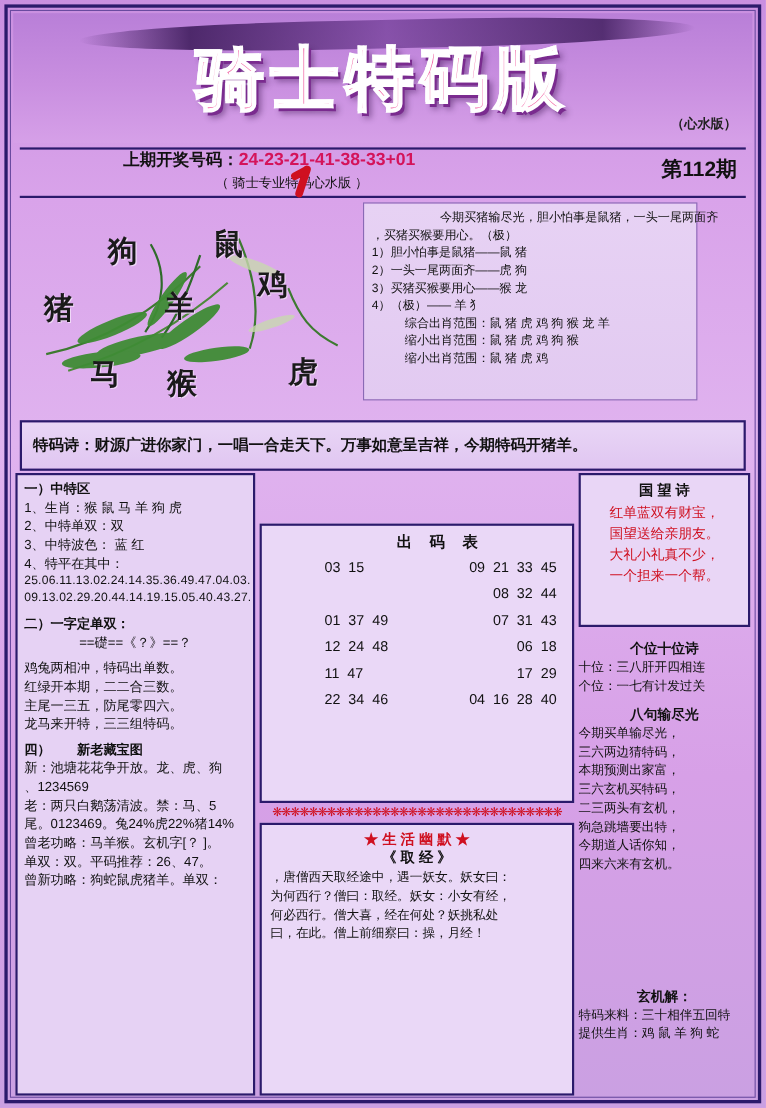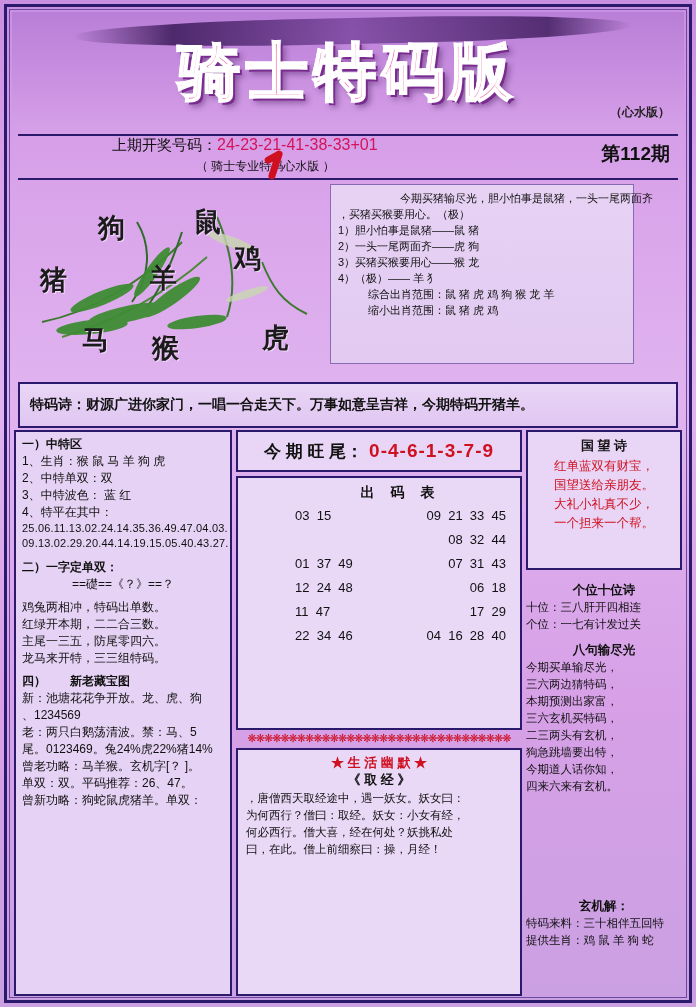--- a/index.html
+++ b/index.html
@@ -52,21 +52,21 @@
   }
 
   
   .prizebox{
     position:absolute;left:18px;top:134px;width:660px;height:42px;
     border:2px solid #2b1a6b;border-left:none;border-right:none;
     background:transparent;
   }
   .prizeline{
     position:absolute;left:112px;top:136px;
-    font-size:15px;font-weight:normal;color:#111;white-space:nowrap;
+    font-size:15px;font-weight:bold;color:#111;white-space:nowrap;
   }
   .prizeline .nums{color:#d4145a;font-size:16px;}
   .prizesub{
     position:absolute;left:196px;top:158px;
     font-size:12px;color:#111;white-space:nowrap;
   }
   .issue{
     position:absolute;right:26px;top:141px;
     font-size:19px;font-weight:bold;color:#111;
   }
@@ -229,20 +229,21 @@
     <div class="zodiac" style="left:250px;top:140px;">虎</div>
 
     <div class="rightpoem">
       <div class="l ind">今期买猪输尽光，胆小怕事是鼠猪，一头一尾两面齐</div>
       <div class="l">，买猪买猴要用心。（极）</div>
       <div class="l">1）胆小怕事是鼠猪——鼠  猪</div>
       <div class="l">2）一头一尾两面齐——虎  狗</div>
       <div class="l">3）买猪买猴要用心——猴  龙</div>
       <div class="l">4）（极）—— 羊 犭</div>
       <div class="l" style="padding-left:30px">综合出肖范围：鼠  猪  虎  鸡  狗  猴  龙  羊</div>
+      <div class="l" style="padding-left:30px">缩小出肖范围：鼠  猪  虎  鸡  狗  猴</div>
       <div class="l" style="padding-left:30px">缩小出肖范围：鼠  猪  虎  鸡</div>
     </div>
   </div>
 
   <div class="poembar">
     <span>特码诗：财源广进你家门，一唱一合走天下。万事如意呈吉祥，今期特码开猪羊。</span>
   </div>
 
   <div class="cols">
 
@@ -266,24 +267,20 @@
       <div class="hd">四）　　新老藏宝图</div>
       <div>新：池塘花花争开放。龙、虎、狗</div>
       <div>、1234569</div>
       <div>老：两只白鹅荡清波。禁：马、5</div>
       <div>尾。0123469。兔24%虎22%猪14%</div>
       <div>曾老功略：马羊猴。玄机字[？ ]。</div>
       <div>单双：双。平码推荐：26、47。</div>
       <div>曾新功略：狗蛇鼠虎猪羊。单双：</div>
     </div>
 
-    <div class="wangwei">
-      <span>今 期 旺 尾：</span>
-      <span class="v">0-4-6-1-3-7-9</span>
-    </div>
 
     <div class="chumabiao">
       <div class="cmb-title">出 码 表</div>
       <div class="cmb-rows">
         <div class="cmb-row">
           <span>03  15</span>
           <span>09  21  33  45</span>
         </div>
         <div class="cmb-row">
           <span></span>

